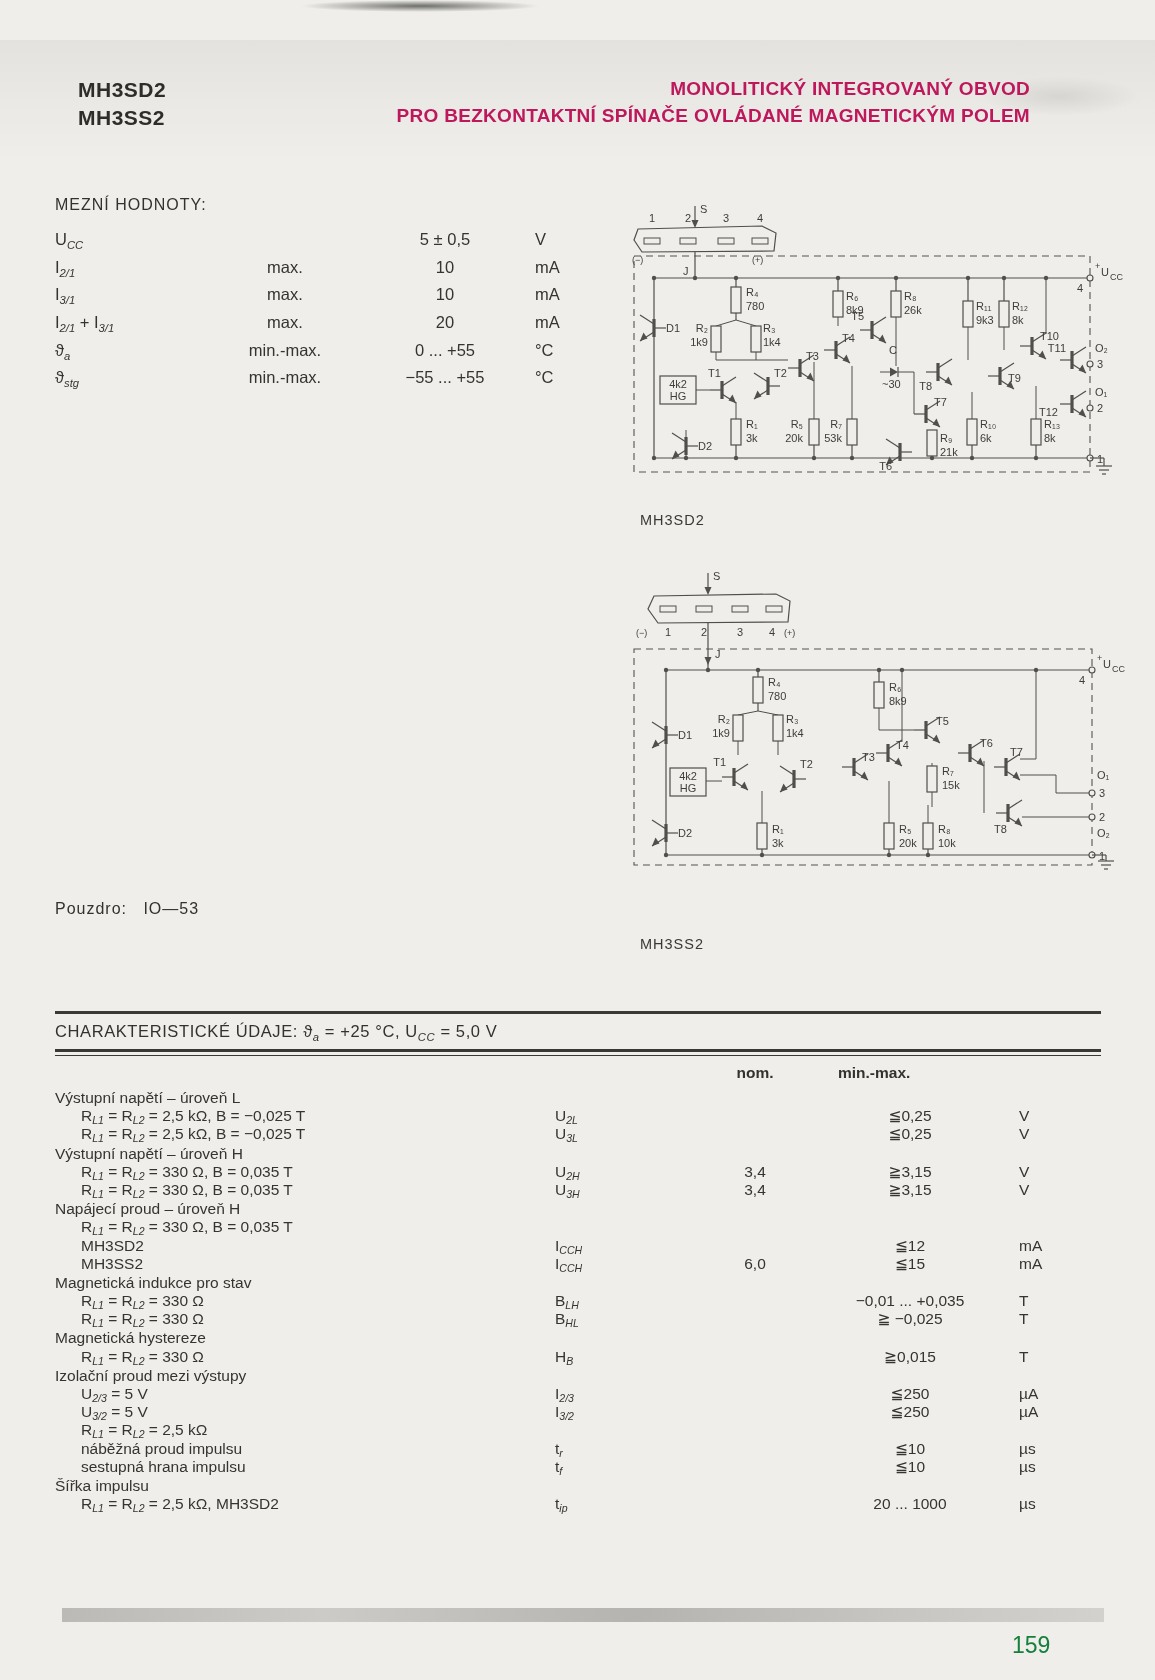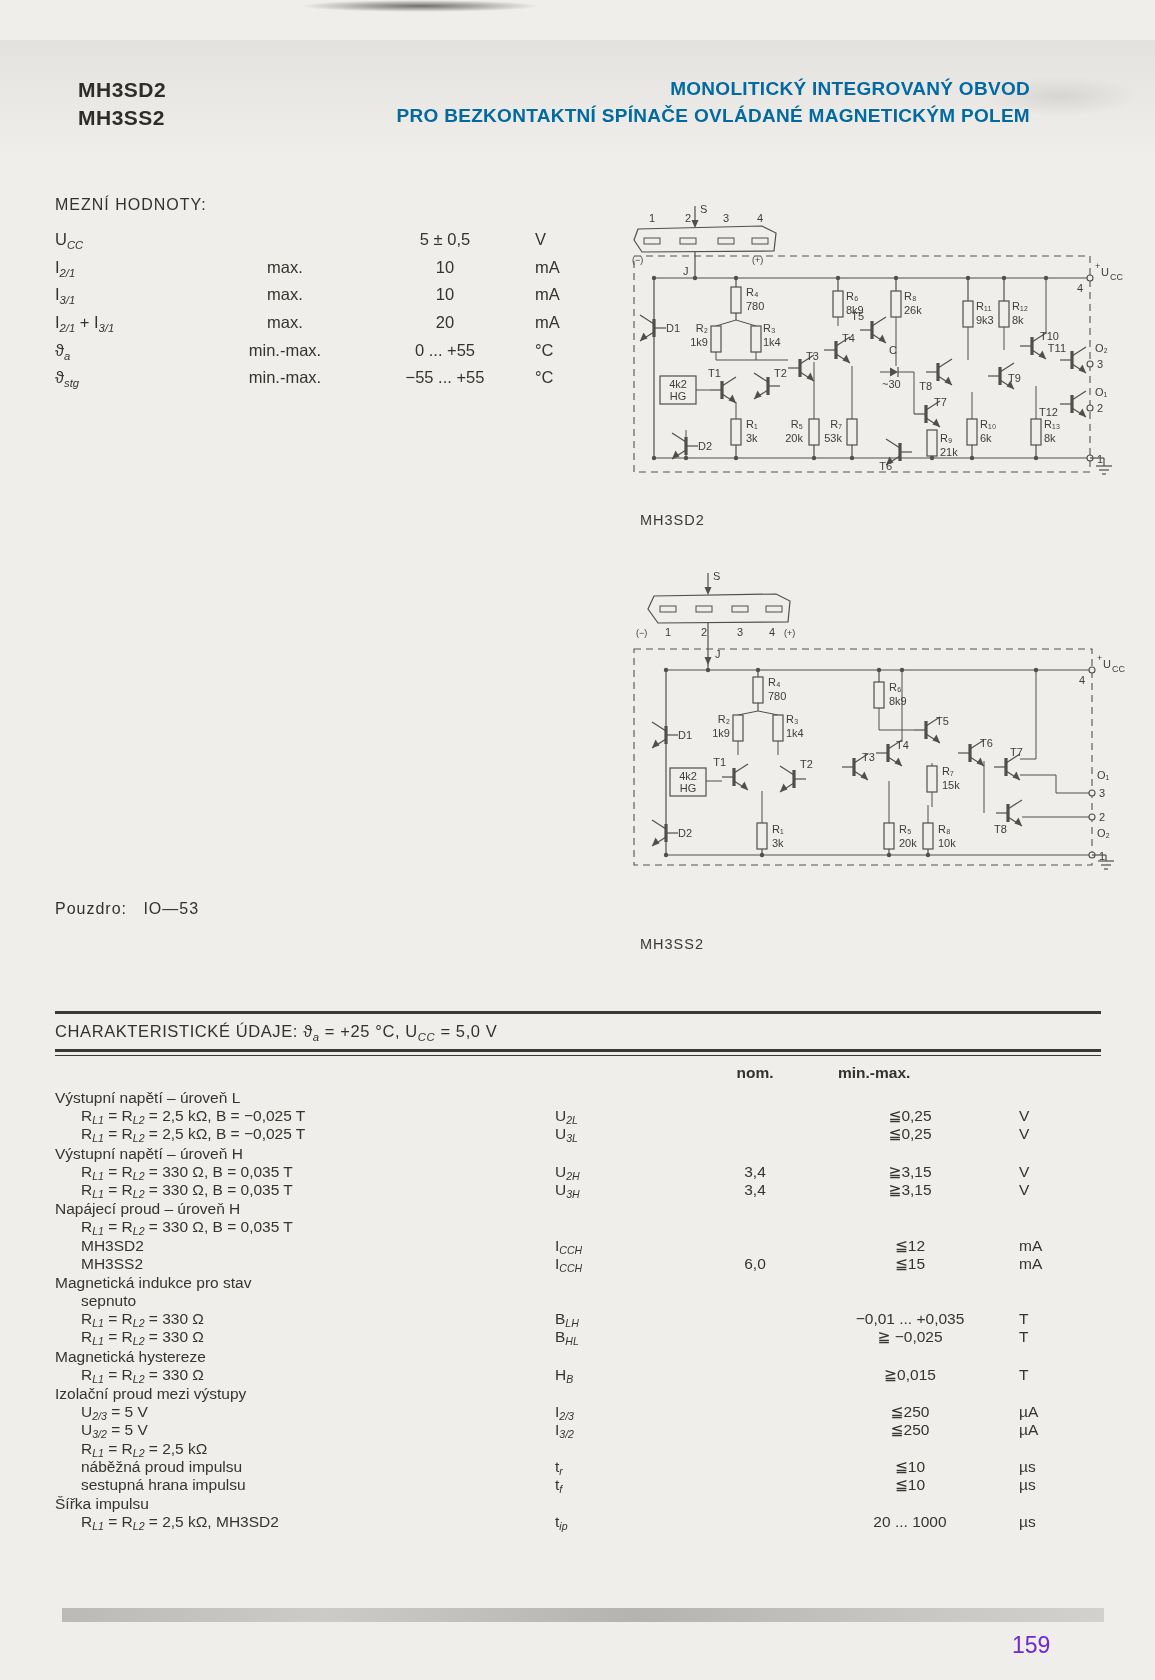--- a/index.html
+++ b/index.html
@@ -6,21 +6,21 @@
   .page{position:relative;width:1155px;height:1680px;background:#efeeea;overflow:hidden;
         font-family:"Liberation Sans", sans-serif;color:#35342f;padding-left:28px;}
   .abs{position:absolute;}
   .top-band{left:0;top:40px;width:1155px;height:122px;
         background:linear-gradient(180deg,#e0dfdb 0%,#e9e8e4 55%,#efeeea 100%);opacity:.8;}
   .smudge{left:300px;top:0;width:240px;height:12px;
         background:radial-gradient(ellipse at center,#6e6e6a 0%,rgba(110,110,106,0) 70%);}
   .smudge2{left:980px;top:76px;width:160px;height:40px;
         background:radial-gradient(ellipse at center,#d6d5d1 0%,rgba(214,213,209,0) 70%);}
   .partno{font-size:21px;font-weight:bold;letter-spacing:.5px;color:#2e2d29;}
-  .title{font-size:19px;font-weight:bold;text-align:right;letter-spacing:.3px;color:#0369a1;}
+  .title{font-size:19px;font-weight:bold;text-align:right;letter-spacing:.3px;color:#be185d;}
   .h1{font-size:16px;letter-spacing:1px;color:#33322e;}
   sub{font-size:68%;font-style:italic;vertical-align:-0.32em;line-height:0;}
   
   .lrow{display:grid;grid-template-columns:160px 140px 180px 70px;height:27.6px;align-items:center;
         font-size:16.5px;color:#35342f;}
   .lc{text-align:center;}
   
   svg text{font-family:"Liberation Sans",sans-serif;fill:#3e3d38;}
   .t{font-size:11px;}
   .ts{font-size:9px;}
@@ -39,21 +39,21 @@
   .chead{font-size:15.5px;font-weight:bold;color:#33322e;}
   .crow{display:grid;grid-template-columns:500px 140px 120px 190px 95px;min-height:18.2px;
         font-size:15.5px;align-items:baseline;color:#35342f;}
   .crow.group{margin-top:1px;}
   .cd.ind{padding-left:26px;}
   .cn{text-align:center;}
   .cm{text-align:center;}
   .cu{padding-left:14px;}
   .botbar{left:62px;top:1608px;width:1042px;height:14px;opacity:.9;
         background:linear-gradient(90deg,#b5b4b0,#c8c7c3 25%,#aeada9 55%,#c2c1bd 80%,#cfcecb);}
-  .pageno{font-size:23px;color:#6d28d9;}
+  .pageno{font-size:23px;color:#15803d;}
 </style>
 </head>
 <body>
 
 <div class="page">
   <div class="abs top-band"></div>
   <div class="abs smudge"></div>
   <div class="abs smudge2"></div>
 
   <div class="abs partno" style="left:78px;top:78px;">MH3SD2</div>
@@ -535,27 +535,20 @@
         <div class="cu">mA</div>
       </div>
     <div class="crow group">
         <div class="cd">Magnetická indukce pro stav</div>
         <div></div>
         <div></div>
         <div></div>
         <div></div>
       </div>
     <div class="crow">
-        <div class="cd ind">sepnuto</div>
-        <div></div>
-        <div></div>
-        <div></div>
-        <div></div>
-      </div>
-    <div class="crow">
         <div class="cd ind">R<sub>L1</sub> = R<sub>L2</sub> = 330 Ω</div>
         <div class="cs">B<sub>LH</sub></div>
         <div class="cn"></div>
         <div class="cm">−0,01 ... +0,035</div>
         <div class="cu">T</div>
       </div>
     <div class="crow">
         <div class="cd ind">R<sub>L1</sub> = R<sub>L2</sub> = 330 Ω</div>
         <div class="cs">B<sub>HL</sub></div>
         <div class="cn"></div>

